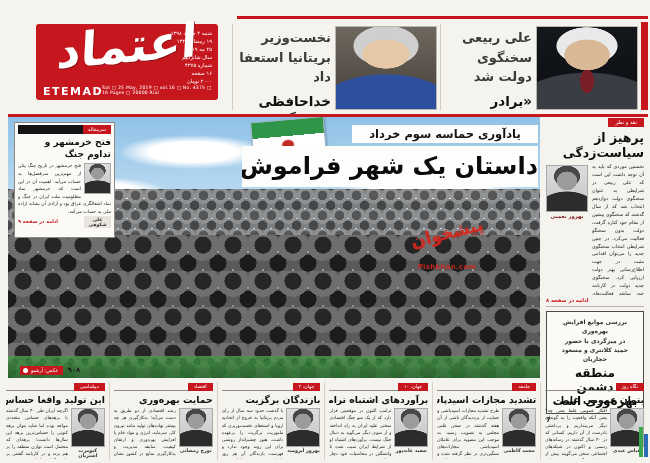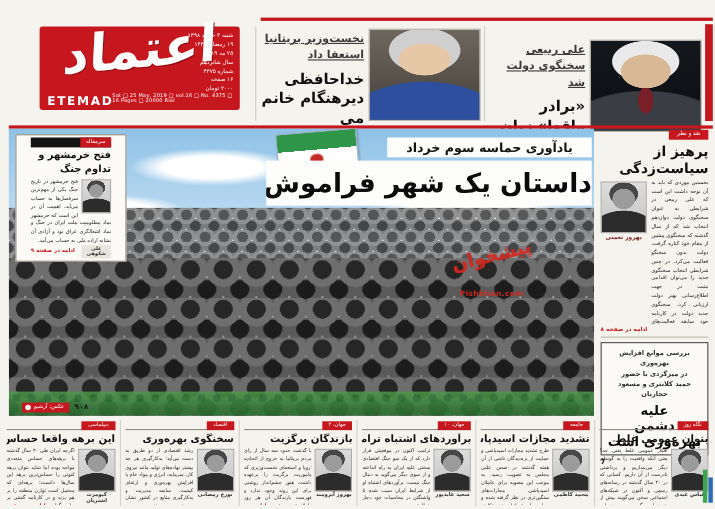--- a/index.html
+++ b/index.html
@@ -17,24 +17,24 @@
   .dateline-en{position:absolute;left:66px;bottom:5px;color:#fff;font-size:4.6px;letter-spacing:.2px;}
 
   
   .top-rule{position:absolute;left:237px;top:16px;width:411px;height:3px;background:#c6171e;}
   .right-red-bar{position:absolute;left:641px;top:22px;width:7px;height:88px;background:#c6171e;}
   .vsep{position:absolute;top:24px;height:86px;width:1px;background:#cfccc4;}
 
   
   .top-block{position:absolute;top:24px;height:86px;}
   .tb-may{left:237px;width:200px;}
-  .tb-rabiei{left:444px;width:194px;margin-top:10px;}
+  .tb-rabiei{left:444px;width:194px;}
   .tb-photo{position:absolute;right:0;top:2px;width:102px;height:84px;border:1px solid #b9b6ae;box-sizing:border-box;}
   .tb-text{position:absolute;right:106px;left:0;top:4px;text-align:right;}
-  .tb-kicker{font-size:10px;font-weight:bold;color:#3a3a3a;line-height:1.5;margin:0 0 5px;text-decoration:underline;}
+  .tb-kicker{font-size:13px;font-weight:bold;color:#3a3a3a;line-height:1.5;margin:0 0 5px;}
   .tb-headline{font-size:13.5px;font-weight:900;color:#101010;line-height:1.35;margin:0;}
 
   
   .portrait-may{background:
      radial-gradient(ellipse 24% 18% at 50% 33%, #e6c8a6 97%, transparent),
      radial-gradient(ellipse 33% 25% at 50% 23%, #cfcfcf 97%, transparent),
      radial-gradient(ellipse 72% 45% at 50% 102%, #2d4f9e 97%, transparent),
      linear-gradient(#6e675e,#453f38);}
   .portrait-rabiei{background:
      radial-gradient(ellipse 23% 19% at 50% 34%, #d9b896 97%, transparent),
@@ -78,21 +78,21 @@
   .wm-fa{display:block;font-size:17px;font-weight:900;transform:rotate(-14deg);text-shadow:0 0 1px #d5281e;}
   .wm-en{display:block;font-size:7px;font-weight:bold;margin-top:20px;letter-spacing:.3px;}
 
   .photo-credit{position:absolute;left:12px;bottom:3px;display:flex;align-items:flex-start;gap:4px;}
   .credit-box{background:#c6171e;color:#fff;font-size:5px;line-height:9px;height:9px;padding:0 5px 0 3px;display:flex;align-items:center;gap:3px;}
   .credit-dot{width:5px;height:5px;border-radius:50%;background:#fff;display:inline-block;}
   .credit-num{font-size:7px;font-weight:bold;color:#1c1c1c;}
 
   
   .editorial{position:absolute;left:6px;top:5px;width:101px;height:116px;background:#fbfaf6;border:1px solid #8d8a83;
-     box-sizing:border-box;padding:2px 13px;overflow:hidden;}
+     box-sizing:border-box;padding:2px 3px;overflow:hidden;}
   .ed-bar{position:relative;height:9px;background:#141414;margin-bottom:3px;}
   .ed-tab{position:absolute;right:0;top:0;height:9px;background:#c6171e;color:#fff;font-size:5px;line-height:9px;padding:0 5px;}
   .ed-headline{margin:0 0 2px;font-size:9px;font-weight:900;color:#101010;text-align:right;line-height:1.3;}
   .ed-photo{float:right;width:27px;height:31px;margin:1px 0 1px 3px;border:1px solid #aaa;box-sizing:border-box;}
   .ed-author{float:right;clear:right;width:27px;margin-left:3px;font-size:4.6px;font-weight:bold;color:#333;
      text-align:center;background:#e8e5de;padding:1px 0;}
   .ed-body{font-size:4.7px;line-height:1.62;color:#1f1f1f;text-align:justify;margin:0;}
   .more{color:#c6171e;font-weight:bold;}
   .ed-more{display:block;font-size:4.9px;margin-top:2px;text-align:left;}
 
@@ -228,48 +228,48 @@
       <span class="more op-more">ادامه در صفحه ۸</span>
     </div>
     <div class="op-div"></div>
     <div class="roundtable">
       <div class="rt-kicker">
         <span>بررسی موانع افزایش بهره‌وری</span>
         <span>در میزگردی با حضور</span>
         <span>حمید کلانتری و مسعود حجاریان</span>
       </div>
       <div class="rt-headline">
-        <span class="rt-h1">علیه</span>
+        <span class="rt-h1">منطقه</span>
         <span class="rt-h2">دشمن بهره‌وری است</span>
       </div>
     </div>
     <div class="rt-page">7</div>
   </section>
 
   <div class="bottom-row">
 
     <article class="bb">
       <div class="bb-head">
         <span class="bb-tab">دیپلماسی</span>
       </div>
-      <h3 dir="rtl">این برهه واقعا حساس</h3>
+      <h3 dir="rtl">این تولید واقعا حساس</h3>
       <div class="bb-flow">
         <div class="bb-photo-wrap">
           <div class="bb-photo portrait-bw"></div>
           <div class="bb-author">کیومرث اشتریان</div>
         </div>
         <p class="bb-body"><span>اگرچه ایران طی ۴۰ سال گذشته با برهه‌های حساس متعددی مواجه بوده اما شاید بتوان برهه کنونی را حساس‌ترین برهه این سال‌ها دانست؛ برهه‌ای که محتمل است توازن منطقه را بر هم بزند و در کارنامه گفتنی بر جای بگذارد.</span> <span class="more">ادامه در صفحه ۱۰</span></p>
       </div>
     </article>
 
     <article class="bb">
       <div class="bb-head">
         <span class="bb-tab">اقتصاد</span>
       </div>
-      <h3 dir="rtl">سخنگوی بهره‌وری</h3>
+      <h3 dir="rtl">حمایت بهره‌وری</h3>
       <div class="bb-flow">
         <div class="bb-photo-wrap">
           <div class="bb-photo portrait-bw"></div>
           <div class="bb-author">تورج رمضانی</div>
         </div>
         <p class="bb-body"><span>رشد اقتصادی از دو طریق به دست می‌آید؛ به‌کارگیری هر چه بیشتر نهاده‌های تولید مانند نیروی کار، سرمایه، انرژی و مواد خام یا افزایش بهره‌وری و ارتقای کیفیت. سابقه مدیریت و به‌کارگیری منابع در کشور نشان می‌دهد مسیر نخست پیموده شده است.</span> </p>
       </div>
     </article>
 
     <article class="bb">

